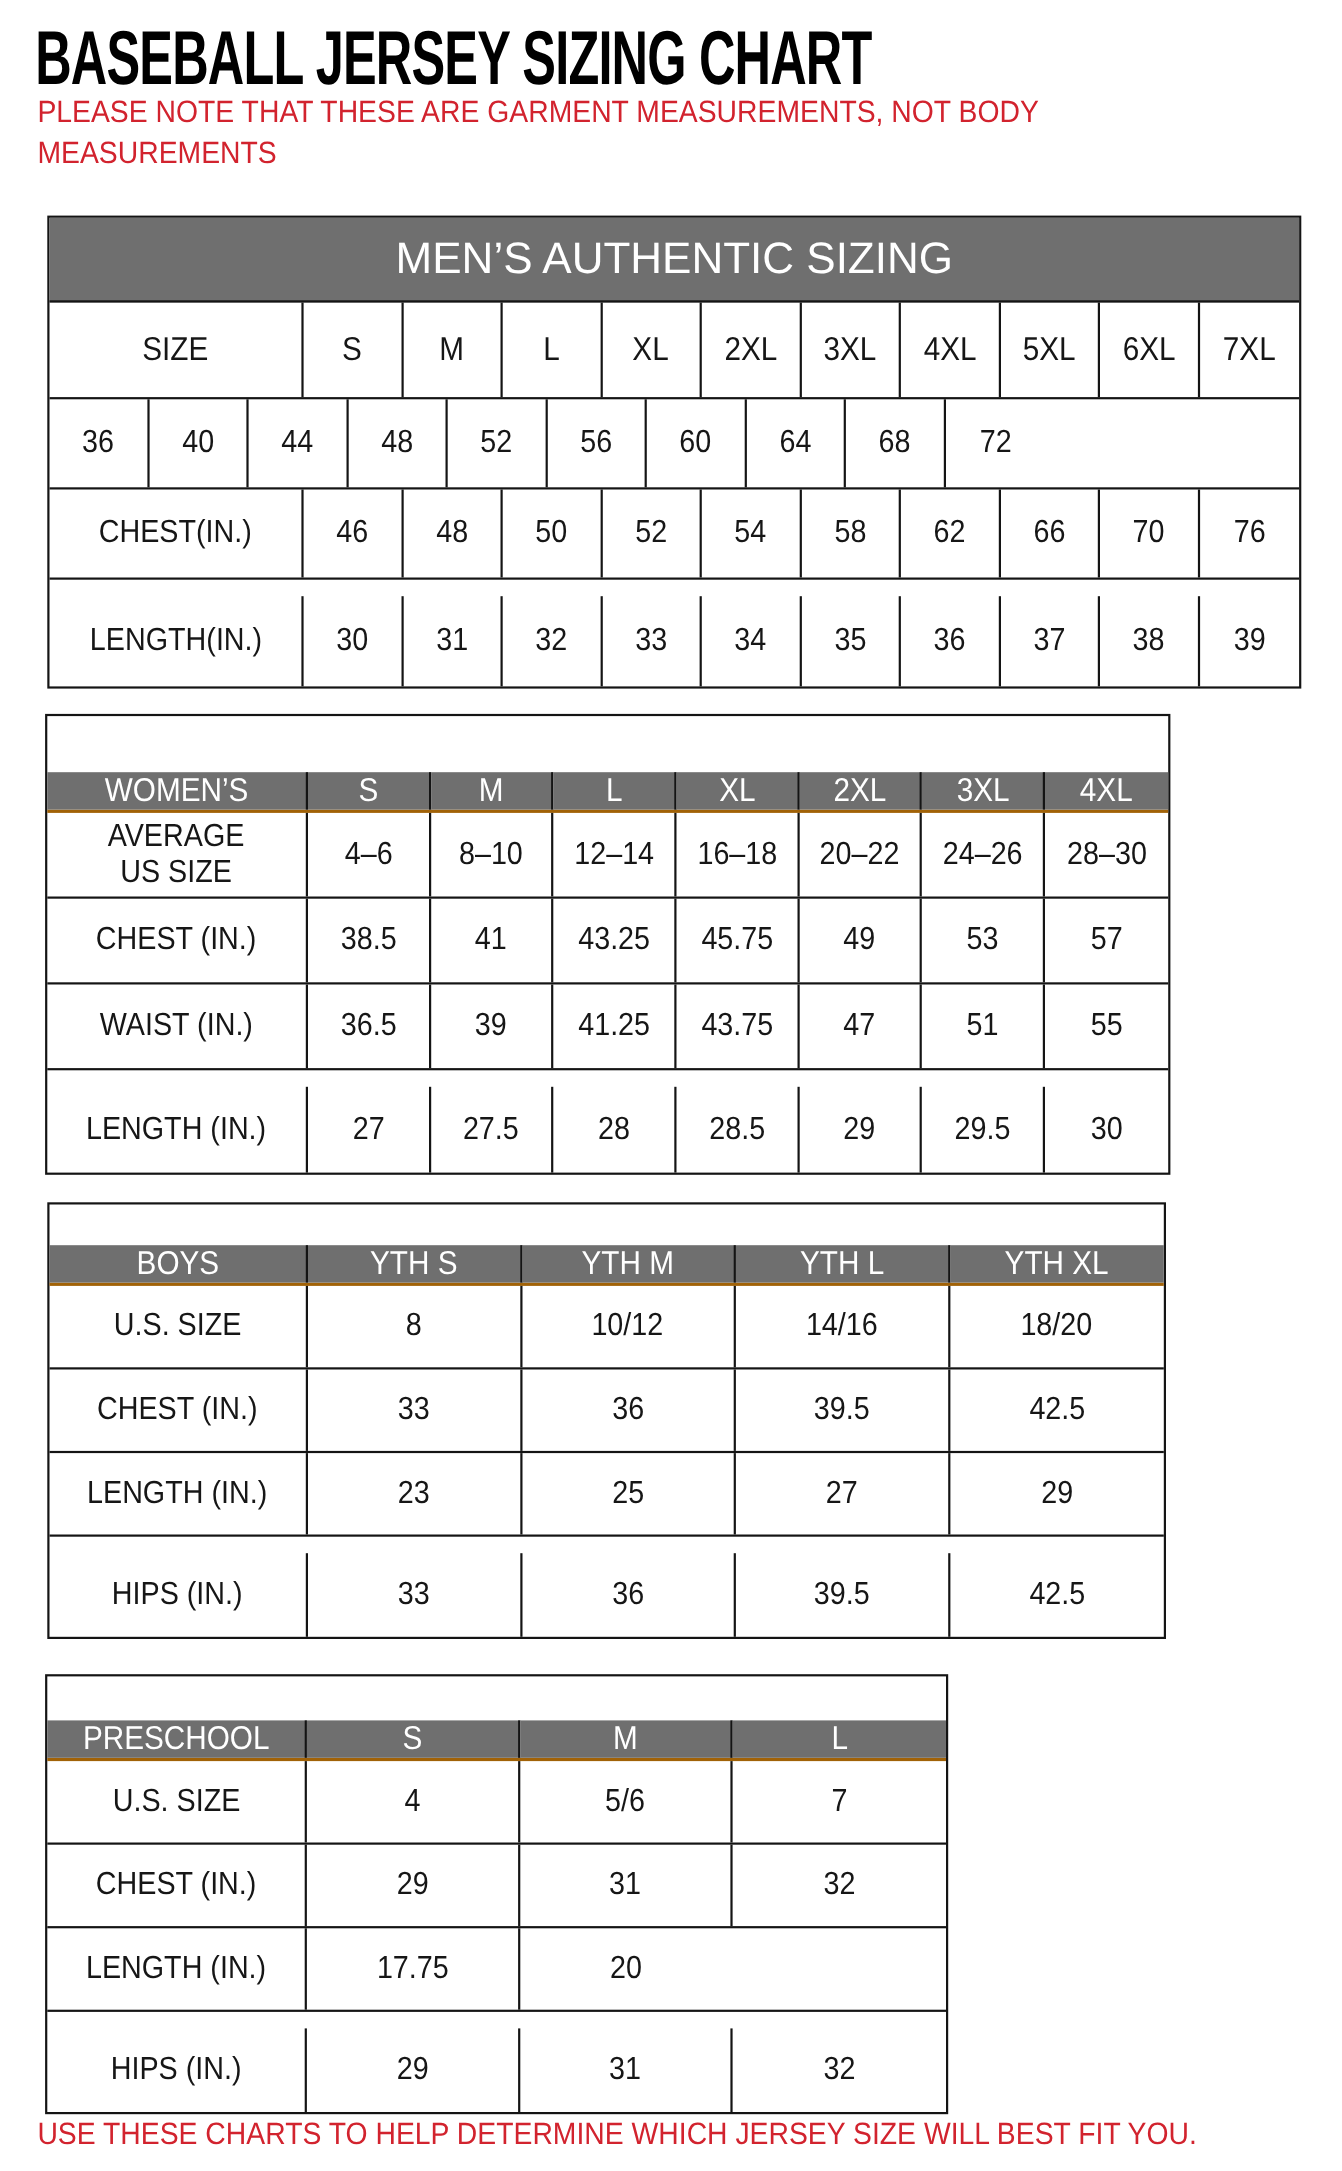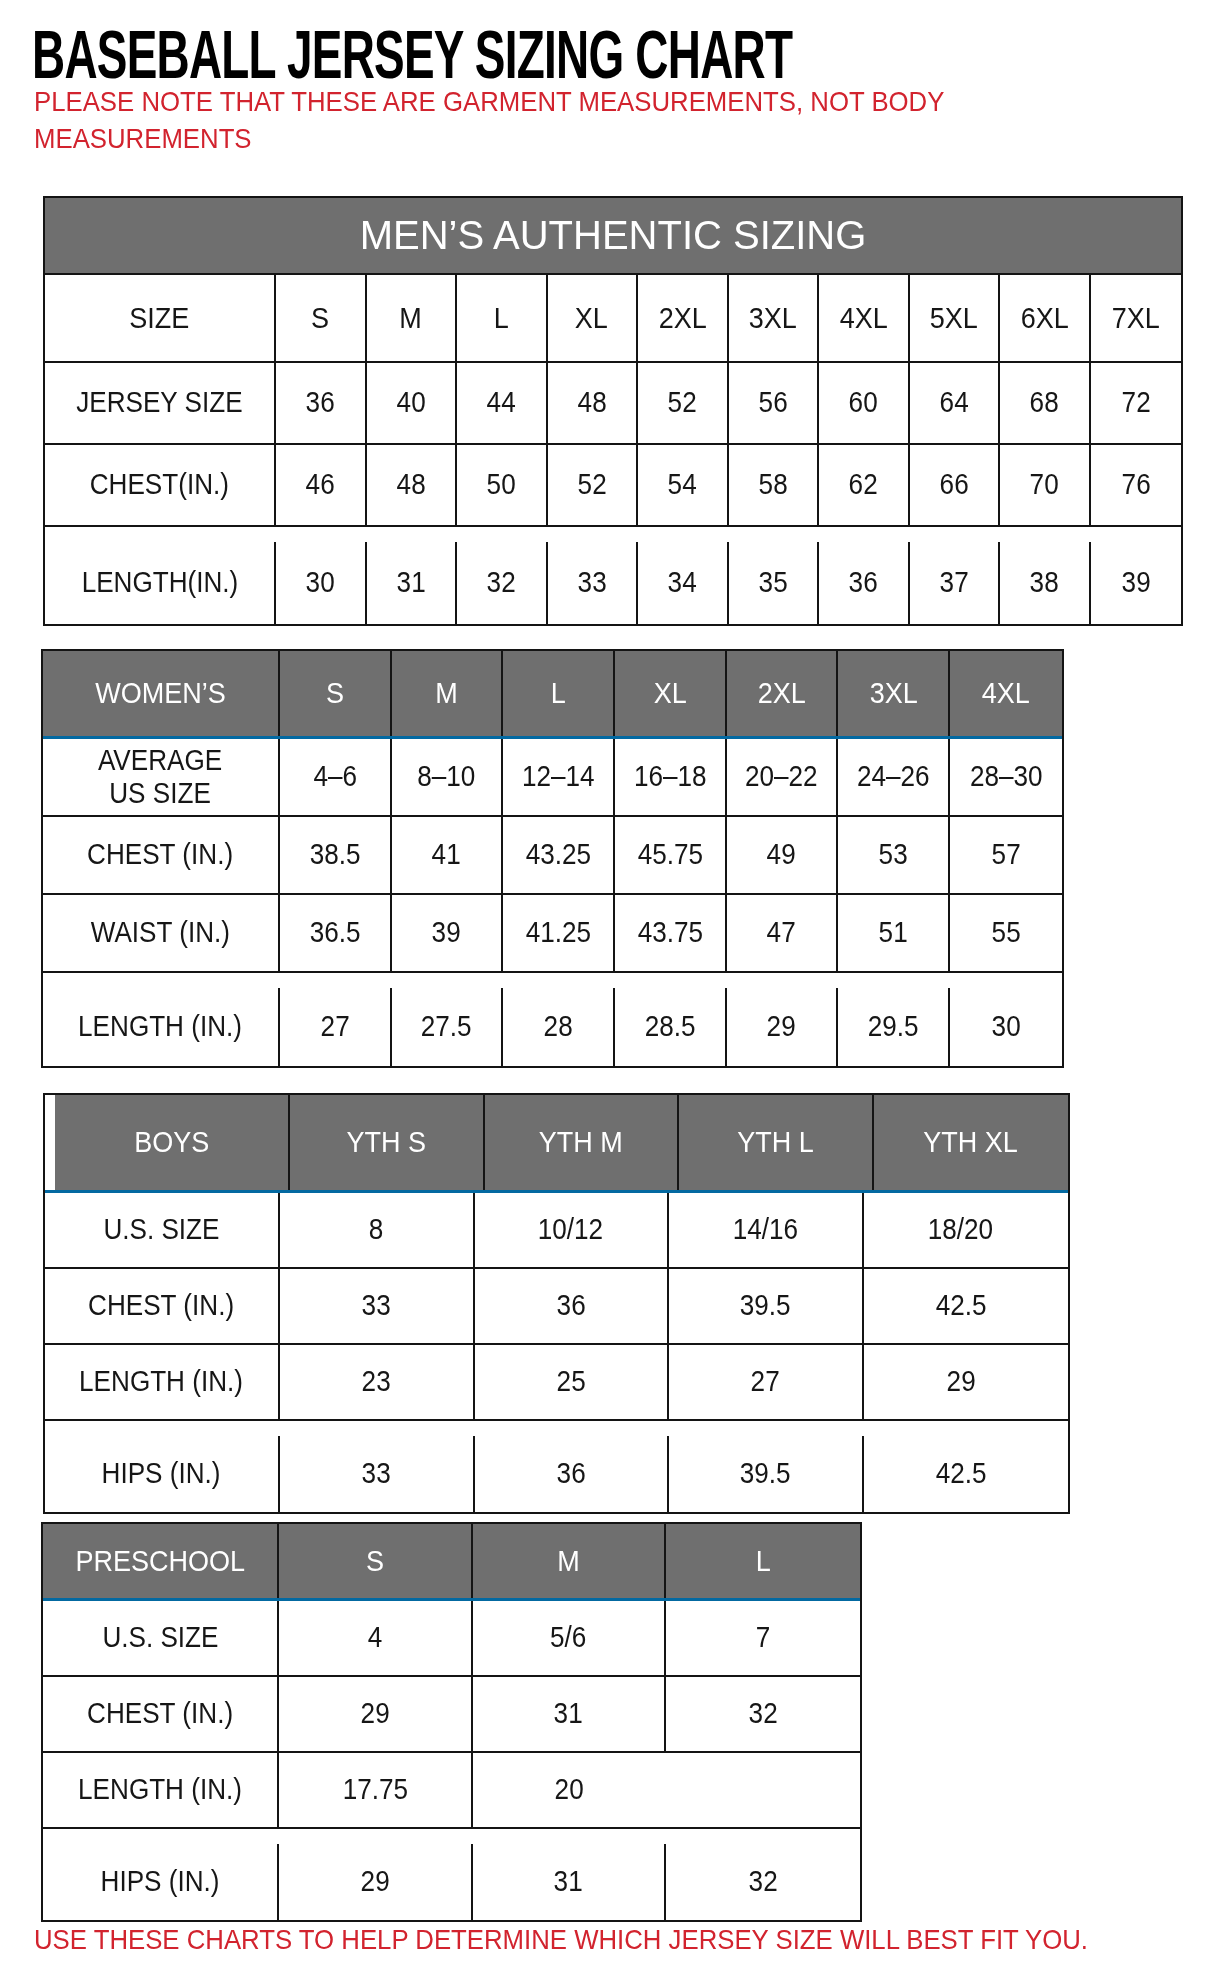--- a/index.html
+++ b/index.html
@@ -38,21 +38,21 @@
     background: #ffffff;
   }
   .tbl .banner {
     display: flex; align-items: center; justify-content: center;
     background: #6f6f6f; color: #ffffff;
     border-bottom: 2px solid #141414;
   }
   .tbl .banner span { font-size: 40px; }
   .tbl .row { display: flex; border-bottom: 2px solid #141414; }
   .tbl .row:last-child { border-bottom: none; margin-top: 15px; }
-  .tbl .row.gray { border-bottom: 3px solid #0369a1; }
+  .tbl .row.gray { border-bottom: 3px solid #a16207; align-items: flex-end; }
   .tbl .row.gray .cell { background: #6f6f6f; color: #ffffff; }
   .tbl .cell {
     display: flex; align-items: center; justify-content: center;
     border-right: 2px solid #141414;
     flex: 0 0 auto;
     overflow: hidden;
   }
   .tbl .cell:last-child { border-right: none; }
   .tbl .cell span {
     display: inline-block;
@@ -75,21 +75,21 @@
   
   .t-womens { left: 41px; top: 649px; }
   .t-womens .row { height: 78px; }
   .t-womens .row.gray { height: 88px; }
   .t-womens .lbl { width: 237px; }
   .t-womens .c { width: 111.7px; }
 
   
   .t-boys { left: 43px; top: 1093px; }
   .t-boys .row { height: 76px; }
-  .t-boys .row.gray { height: 98px; padding-left: 10px; }
+  .t-boys .row.gray { height: 74px; }
   .t-boys .lbl { width: 235px; }
   .t-boys .c { width: 194.5px; }
 
   
   .t-preschool { left: 41px; top: 1522px; }
   .t-preschool .row { height: 76px; }
   .t-preschool .row.gray { height: 77px; }
   .t-preschool .lbl { width: 236px; }
   .t-preschool .c { width: 193.7px; }
 </style>
@@ -132,23 +132,20 @@
         <span>5XL</span>
       </div>
       <div class="cell c">
         <span>6XL</span>
       </div>
       <div class="cell c">
         <span>7XL</span>
       </div>
     </div>
     <div class="row">
-      <div class="cell lbl">
-        <span>JERSEY SIZE</span>
-      </div>
       <div class="cell c">
         <span>36</span>
       </div>
       <div class="cell c">
         <span>40</span>
       </div>
       <div class="cell c">
         <span>44</span>
       </div>
       <div class="cell c">

